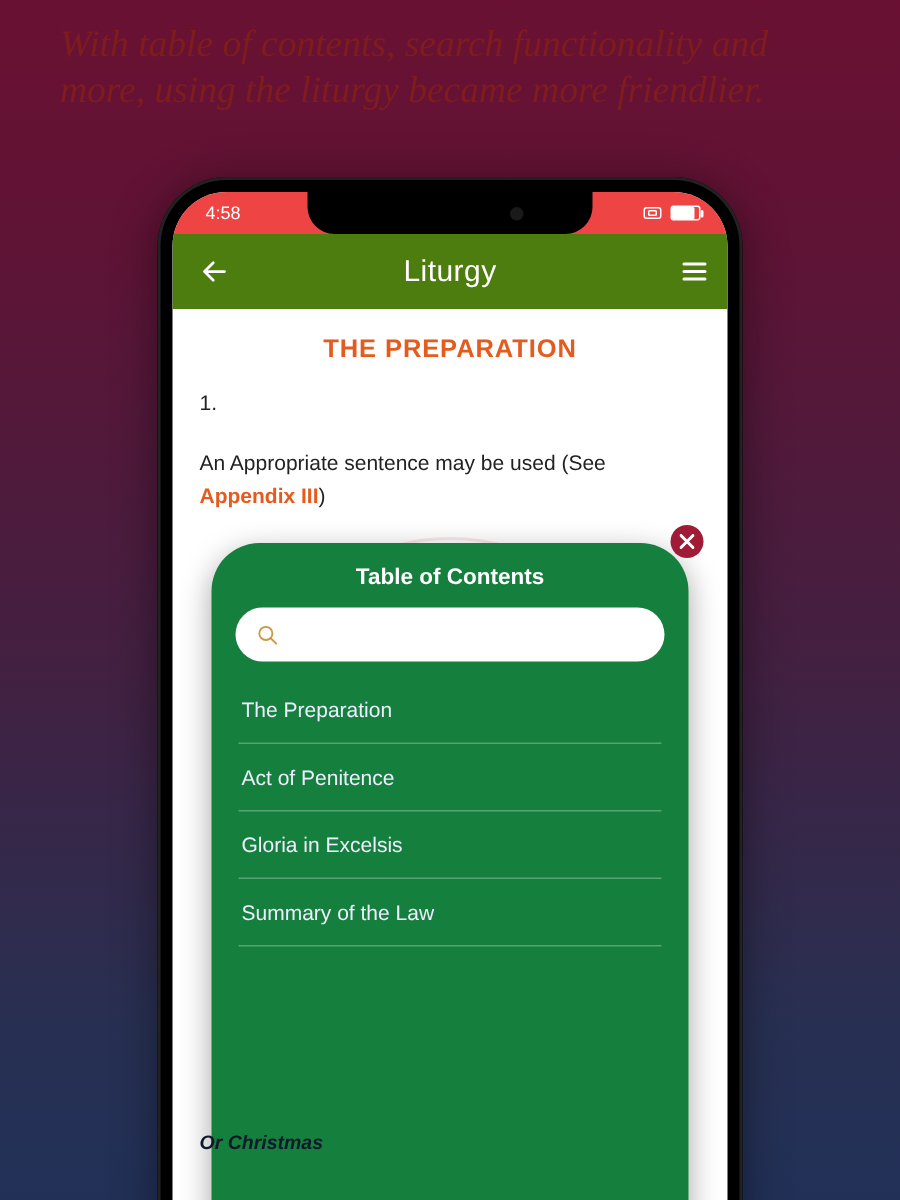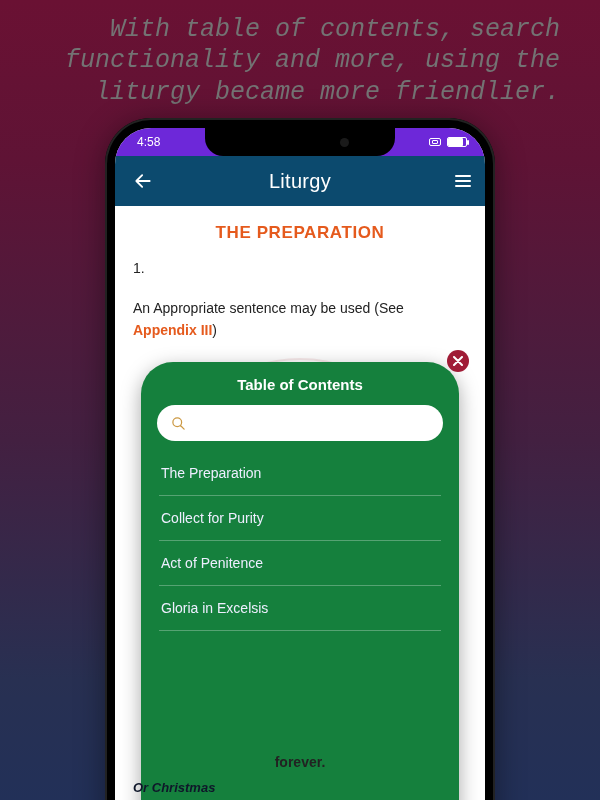--- a/index.html
+++ b/index.html
@@ -3,24 +3,24 @@
 <meta charset="utf-8">
 <style>
   * { box-sizing: border-box; margin: 0; padding: 0; }
   html, body { width: 600px; height: 800px; overflow: hidden; }
   body {
     font-family: -apple-system, Helvetica, Arial, sans-serif;
     background: linear-gradient(180deg, #6a1133 0%, #5f1335 20%, #432041 55%, #283052 85%, #223058 100%);
     position: relative;
   }
   .promo-text {
-    color: #737373;
+    color: #7f1d1d;
     font-style: italic;
-    text-align: right;
-    font-family: Liberation Mono, monospace;
+    text-align: left;
+    font-family: Liberation Serif, serif;
     font-size: 25px;
     line-height: 1.25;
     padding: 14px 40px 8px;
     font-weight: 500;
   }
   .phone {
     position: absolute;
     left: 50%;
     transform: translateX(-50%);
     top: 118px;
@@ -50,21 +50,21 @@
   .notch::after {
     content: "";
     position: absolute;
     right: 46px; top: 10px;
     width: 9px; height: 9px;
     border-radius: 50%;
     background: #1a1a1a;
   }
   .statusbar {
     height: 28px;
-    background: #6d28d9;
+    background: #ef4444;
     color: #fff;
     display: flex;
     align-items: center;
     justify-content: space-between;
     padding: 0 18px 0 22px;
     font-size: 12px;
     font-weight: 500;
   }
   .status-right { display: flex; align-items: center; gap: 6px; }
   .battery {
@@ -76,21 +76,21 @@
     content: ""; position: absolute; right: -3px; top: 2px;
     width: 2px; height: 5px; background: #fff; border-radius: 1px;
   }
   .battery i { display:block; background:#fff; height:100%; width:85%; border-radius:1px;}
   .sq-icon {
     width: 12px; height: 8px; border:1.2px solid #fff; border-radius:2px; position:relative;
   }
   .sq-icon::after{content:"";position:absolute;left:2px;top:1px;right:2px;bottom:1px;border:1px solid #fff;border-radius:1px;}
   .appbar {
     height: 50px;
-    background: #0c4a6e;
+    background: #4d7c0f;
     color: #fff;
     display: flex; align-items: center;
     padding: 0 14px;
     position: relative;
   }
   .appbar-title {
     position: absolute; left: 0; right: 0; text-align: center;
     font-size: 20px; font-weight: 500; letter-spacing: .3px;
   }
   .icon-btn { width: 28px; height: 28px; display:flex;align-items:center;justify-content:center; color:#fff; }
@@ -226,26 +226,25 @@
       <div class="toc-title">Table of Contents</div>
       <div class="toc-search">
         <svg width="15" height="15" viewBox="0 0 24 24">
             <circle cx="10" cy="10" r="7" stroke="#c94" stroke-width="2" fill="none"></circle>
             <path d="M15.5 15.5L21 21" stroke="#c94" stroke-width="2" stroke-linecap="round"></path>
           </svg>
         <input type="text" placeholder="" style="">
       </div>
       <div class="toc-list">
         <div class="toc-item">The Preparation</div>
-        <div class="toc-item">Collect for Purity</div>
         <div class="toc-item">Act of Penitence</div>
         <div class="toc-item">Gloria in Excelsis</div>
+        <div class="toc-item">Summary of the Law</div>
       </div>
     </div>
 
     <div class="below">
-      <div class="center-bold">forever.</div>
       <div class="or-line">Or Christmas</div>
 
     </div>
 
   </div>
 </div>
 
 </body></html>

